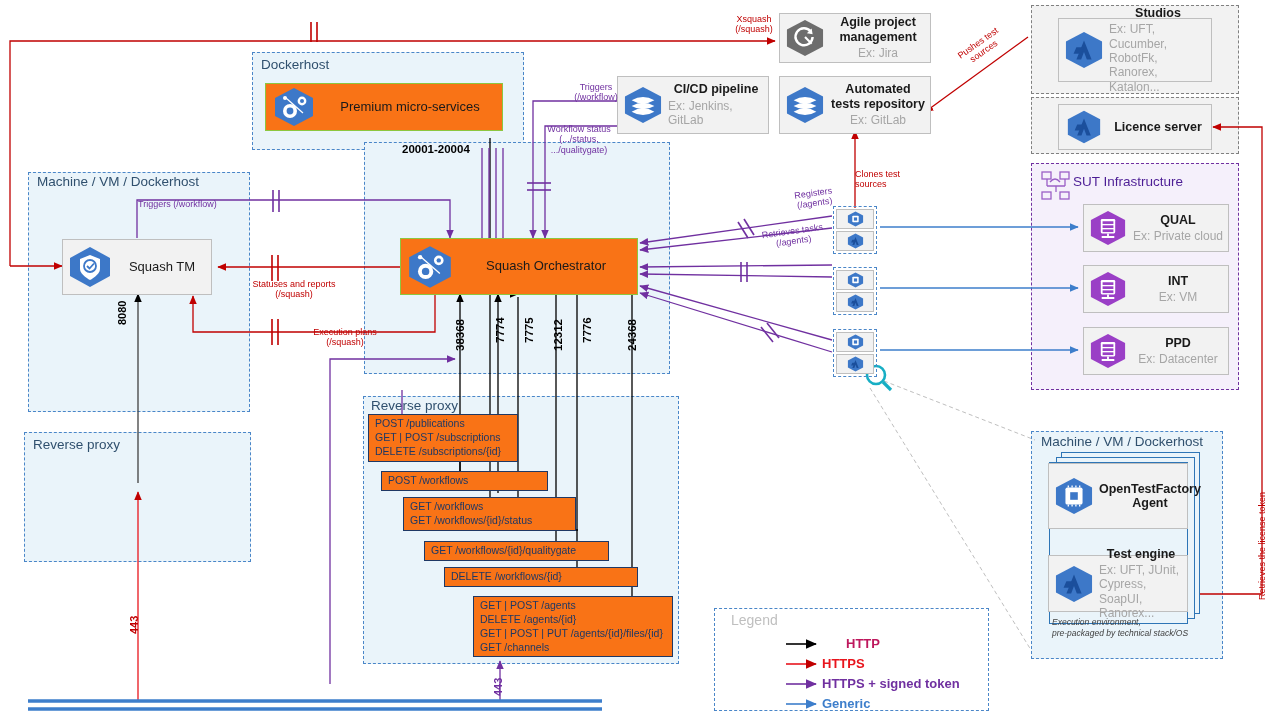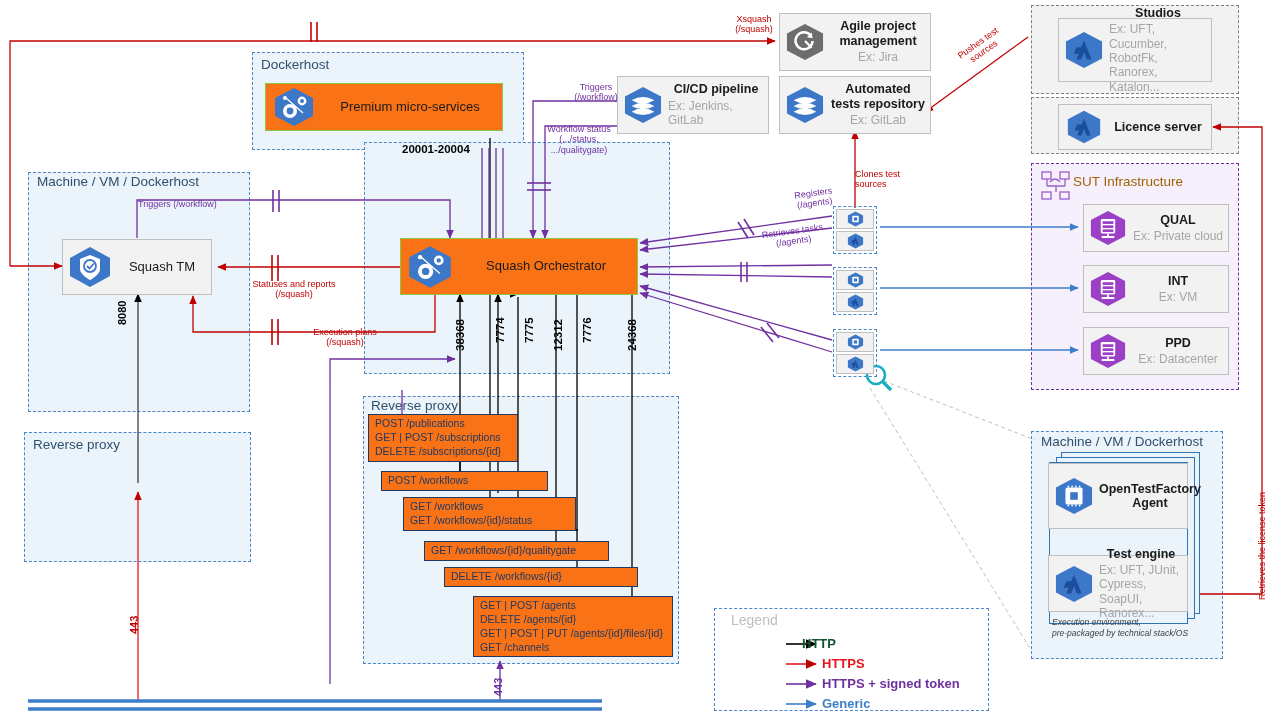--- a/index.html
+++ b/index.html
@@ -8,21 +8,21 @@
   #stage{position:absolute;left:0;top:0;width:1280px;height:720px;}
   svg#wires{position:absolute;left:0;top:0;width:1280px;height:720px;pointer-events:none;}
 
   
   .zone{position:absolute;box-sizing:border-box;}
   .zone.blue{border:1.6px dashed #4a86c8;background:#eaf4fa;}
   .zone.gray{border:1.6px dashed #808080;background:#f2f2f2;}
   .zone.purple{border:1.6px dashed #7030a0;background:#f5f0fb;}
   .zone-title{position:absolute;font-size:13.5px;color:#30506e;background:transparent;
               padding:0 3px;white-space:nowrap;}
-  .zone-title.purple{color:#a16207;}
+  .zone-title.purple{color:#4c1d95;}
   .zone-title.faint{color:#bfbfbf;}
 
   
   .node{position:absolute;box-sizing:border-box;background:#f2f2f2;border:1px solid #bfbfbf;
         display:flex;align-items:center;}
   .node.white{background:#ffffff;}
   .node.green{border:1.6px solid #8dc63f;background:#f97316;}
   .node .ico{flex:0 0 auto;display:flex;align-items:center;justify-content:center;}
   .node .txt{flex:1 1 auto;display:flex;flex-direction:column;align-items:center;
              justify-content:center;padding-right:4px;}
@@ -247,21 +247,21 @@
           <circle cx="29" cy="14" r="2" fill="#3d78c8"></circle>
         <path d="M13,11 L30,26" stroke="#fff" stroke-width="1.2" fill="none"></path>
         <circle cx="12" cy="11" r="2" fill="#fff"></circle>
       </svg>
     </span>
     <span class="txt">
       <span class="nm reg">Squash Orchestrator</span>
     </span>
   </div>
 
-  <div class="node" style="left:779px;top:13px;width:152px;height:58px;">
+  <div class="node" style="left:779px;top:13px;width:152px;height:50px;">
     <span class="ico" style="width:50px;">
       <svg width="40" height="38" viewBox="0 0 42 40">
         <polygon points="21,1 40,11 40,29 21,39 2,29 2,11" fill="#6d6d6d"></polygon>
         <path d="M27,13 a9,9 0 1,0 2,6" stroke="#fff" stroke-width="2.6" fill="none"></path>
         <path d="M28,10 L29,16 L23,15 z" fill="#fff"></path>
         <path d="M21,19 L28,26" stroke="#fff" stroke-width="2.2"></path>
       </svg>
     </span>
     <span class="txt">
       <span class="nm">Agile project management</span>
@@ -534,18 +534,18 @@
 
   <div class="lbl blk vert" style="left:492px;top:696px;transform:rotate(-90deg);transform-origin:0 0;font-size:11px;color:#7030a0;">443</div>
 
   <div class="lbl blk vert" style="left:454px;top:351px;transform:rotate(-90deg);transform-origin:0 0;font-size:11.5px;">38368</div>
   <div class="lbl blk vert" style="left:494px;top:343px;transform:rotate(-90deg);transform-origin:0 0;font-size:11.5px;">7774</div>
   <div class="lbl blk vert" style="left:523px;top:343px;transform:rotate(-90deg);transform-origin:0 0;font-size:11.5px;">7775</div>
   <div class="lbl blk vert" style="left:552px;top:351px;transform:rotate(-90deg);transform-origin:0 0;font-size:11.5px;">12312</div>
   <div class="lbl blk vert" style="left:581px;top:343px;transform:rotate(-90deg);transform-origin:0 0;font-size:11.5px;">7776</div>
   <div class="lbl blk vert" style="left:626px;top:351px;transform:rotate(-90deg);transform-origin:0 0;font-size:11.5px;">24368</div>
 
-  <div class="legend-txt" style="left:802px;top:636px;color:#14532d;">HTTP</div>
+  <div class="legend-txt" style="left:846px;top:636px;color:#be185d;">HTTP</div>
   <div class="legend-txt" style="left:822px;top:656px;color:#e8151d;">HTTPS</div>
   <div class="legend-txt" style="left:822px;top:676px;color:#7030a0;">HTTPS + signed token</div>
   <div class="legend-txt" style="left:822px;top:696px;color:#3d7ecb;">Generic</div>
 
 </div>
 
 </body></html>

